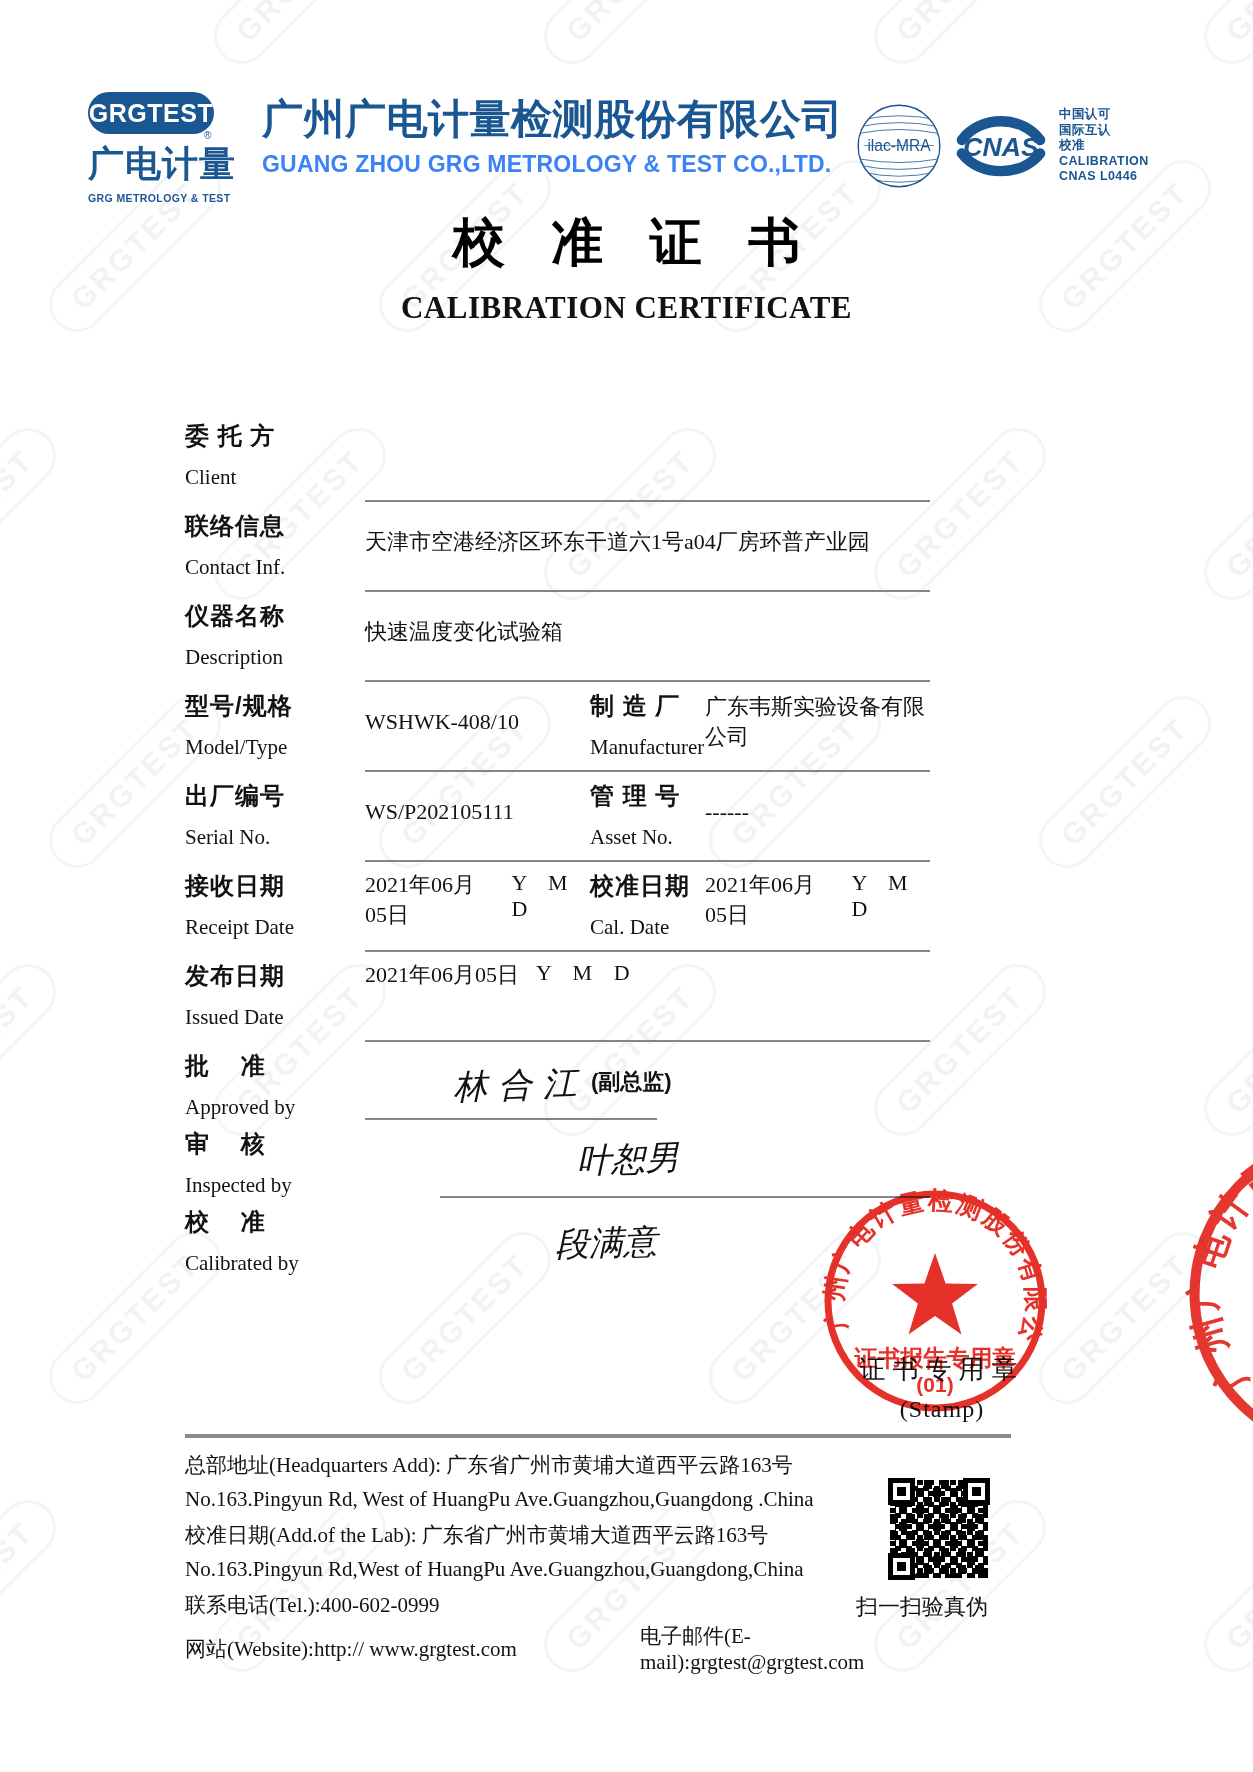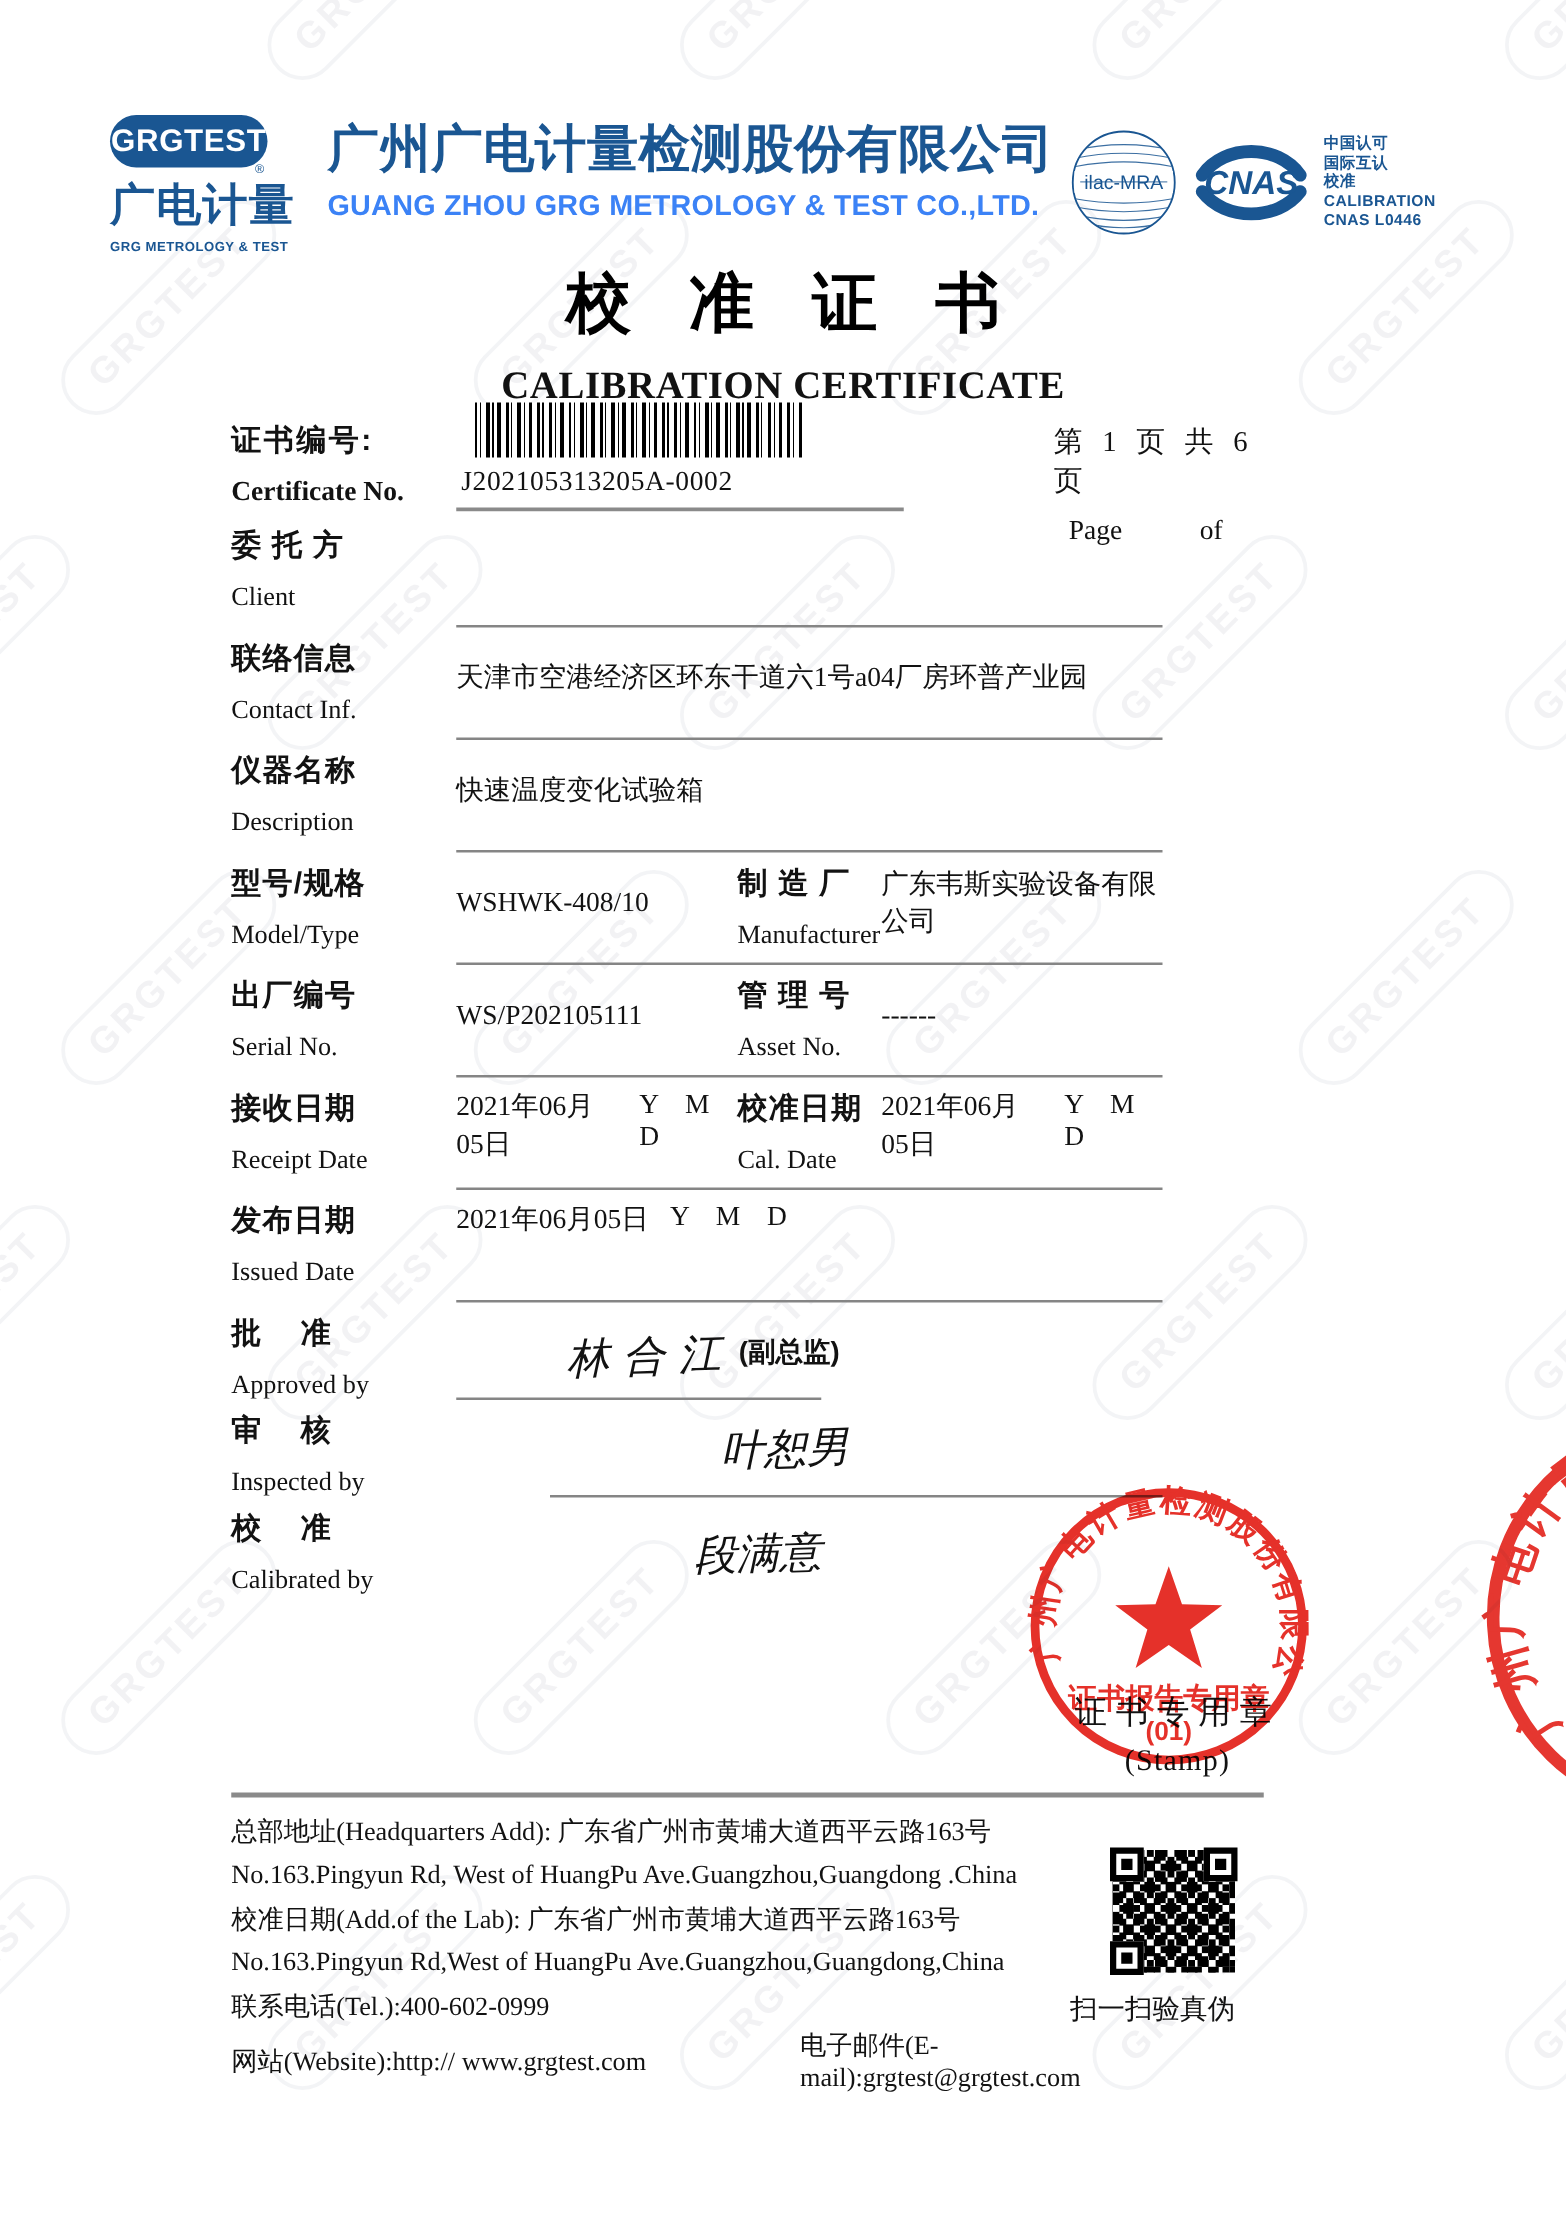--- a/index.html
+++ b/index.html
@@ -171,36 +171,20 @@
         <div>CNAS L0446</div>
       </div>
     </div>
   </div>
 
   <div class="title">
     <div class="title-cn">校 准 证 书</div>
     <div class="title-en">CALIBRATION CERTIFICATE</div>
   </div>
 
-  <div class="cert-row">
-    <div>
-      <div class="cert-lbl-cn">证书编号:</div>
-      <div class="cert-lbl-en">Certificate No.</div>
-    </div>
-    <div class="barcode"></div>
-    <div class="cert-number">J202105313205A-0002</div>
-    <div class="cert-underline"></div>
-    <div class="page-info">
-      <div class="page-cn">第 1 页 共 6 页</div>
-      <div class="page-en">
-        <span>Page</span>
-        <span>of</span>
-      </div>
-    </div>
-  </div>
 
   <div class="rows">
 
     <div class="row single u-full">
       <div class="lbl">
         <div class="lbl-cn">委 托 方</div>
         <div class="lbl-en">Client</div>
       </div>
     </div>
 

